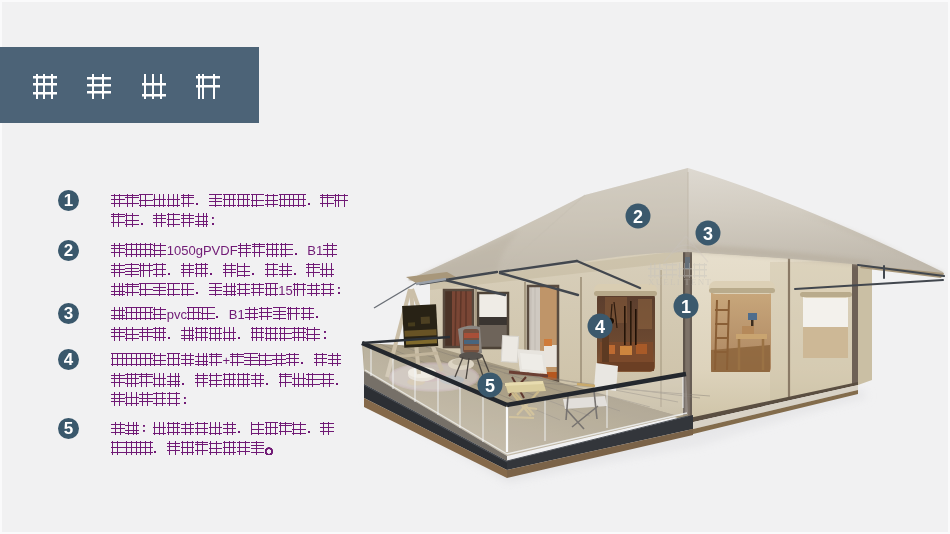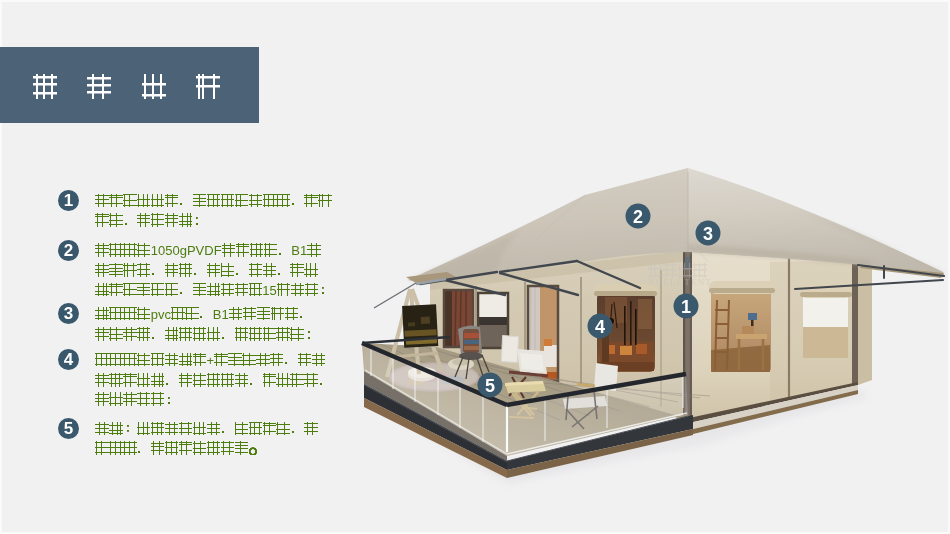--- a/index.html
+++ b/index.html
@@ -21,21 +21,21 @@
 .pc{background:linear-gradient(currentColor,currentColor) 12% 84%/16% 16% no-repeat}
 .ps{background:linear-gradient(currentColor,currentColor) 30% 38%/14% 14% no-repeat,linear-gradient(currentColor,currentColor) 30% 84%/16% 16% no-repeat}
 .pn{background:linear-gradient(currentColor,currentColor) 32% 30%/14% 14% no-repeat,linear-gradient(currentColor,currentColor) 32% 74%/14% 14% no-repeat}
 .po{background:radial-gradient(circle at 30% 75%, transparent 0 2px, currentColor 2.5px 4px, transparent 4.5px)}
 #hdr{position:absolute;left:0;top:47px;width:259px;height:76px;background:#4c6377}
 #hdr .t{position:absolute;left:18px;top:27px;font-size:27px;font-weight:bold;color:#fff;line-height:27px}
 #hdr .t .gg{margin:0 .56em}
 .item{position:absolute;left:0;top:0;width:420px}
 .num{position:absolute;left:58px;width:21px;height:21px;border-radius:50%;background:#3a586c;color:#fff;
  font-size:17px;font-weight:bold;text-align:center;line-height:21px}
-.txt{position:absolute;left:95px;width:300px;font-size:15px;line-height:19.3px;color:#4d7c0f}
+.txt{position:absolute;left:111px;width:300px;font-size:15px;line-height:19.3px;color:#701a75}
 svg{position:absolute;left:0;top:0}
 #wm{position:absolute;left:648px;top:262px;font-size:16px;color:#c6c3be;opacity:0.42;letter-spacing:0.5px}
 </style></head>
 <body>
 
 <div id="edge"></div>
 
 <div id="hdr">
 
 <div class="t"><i class="gg g6"></i><i class="gg g10"></i><i class="gg g2"></i><i class="gg g8"></i></div>

